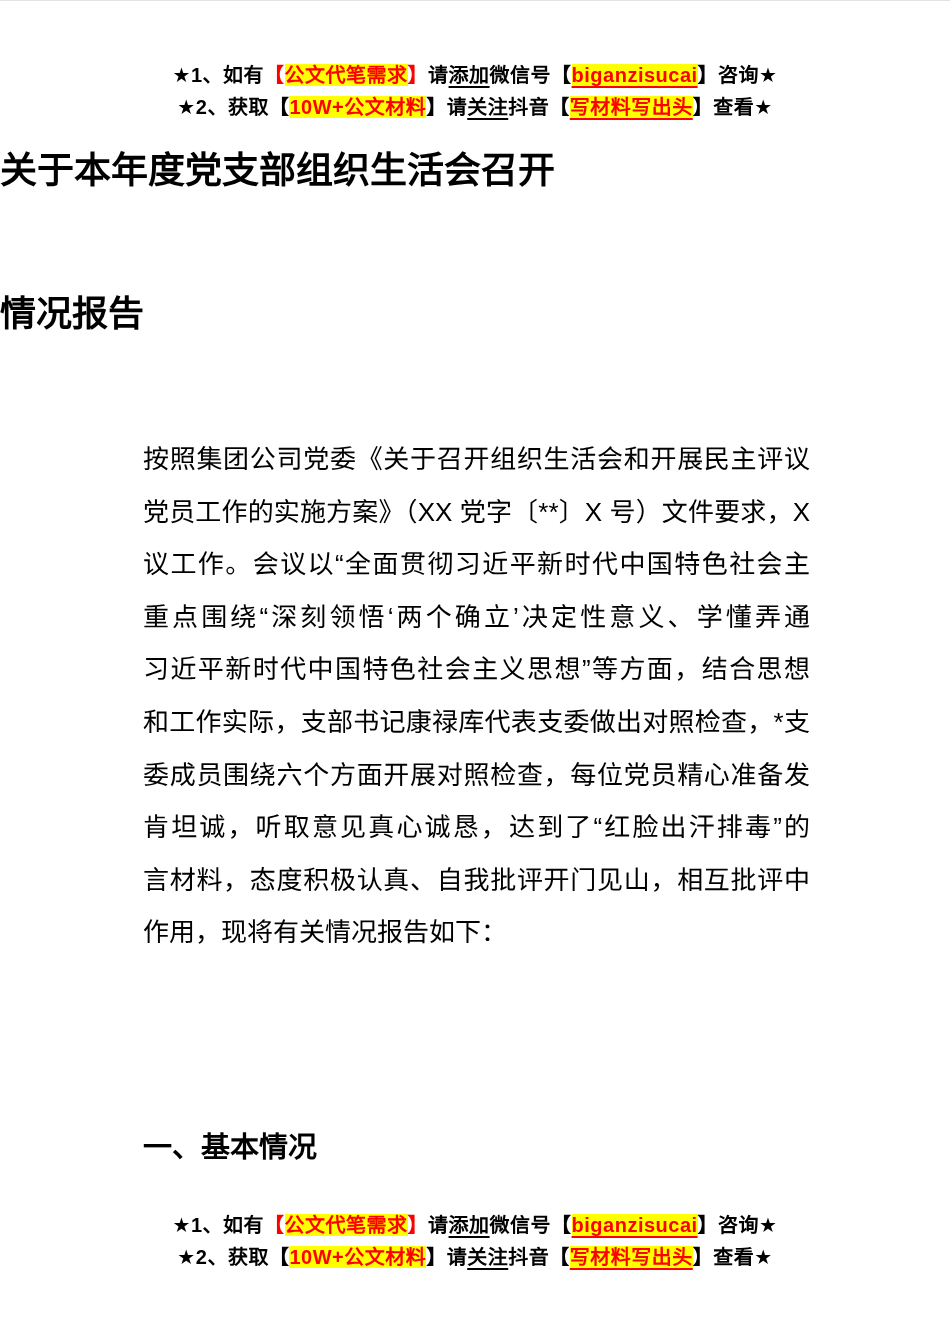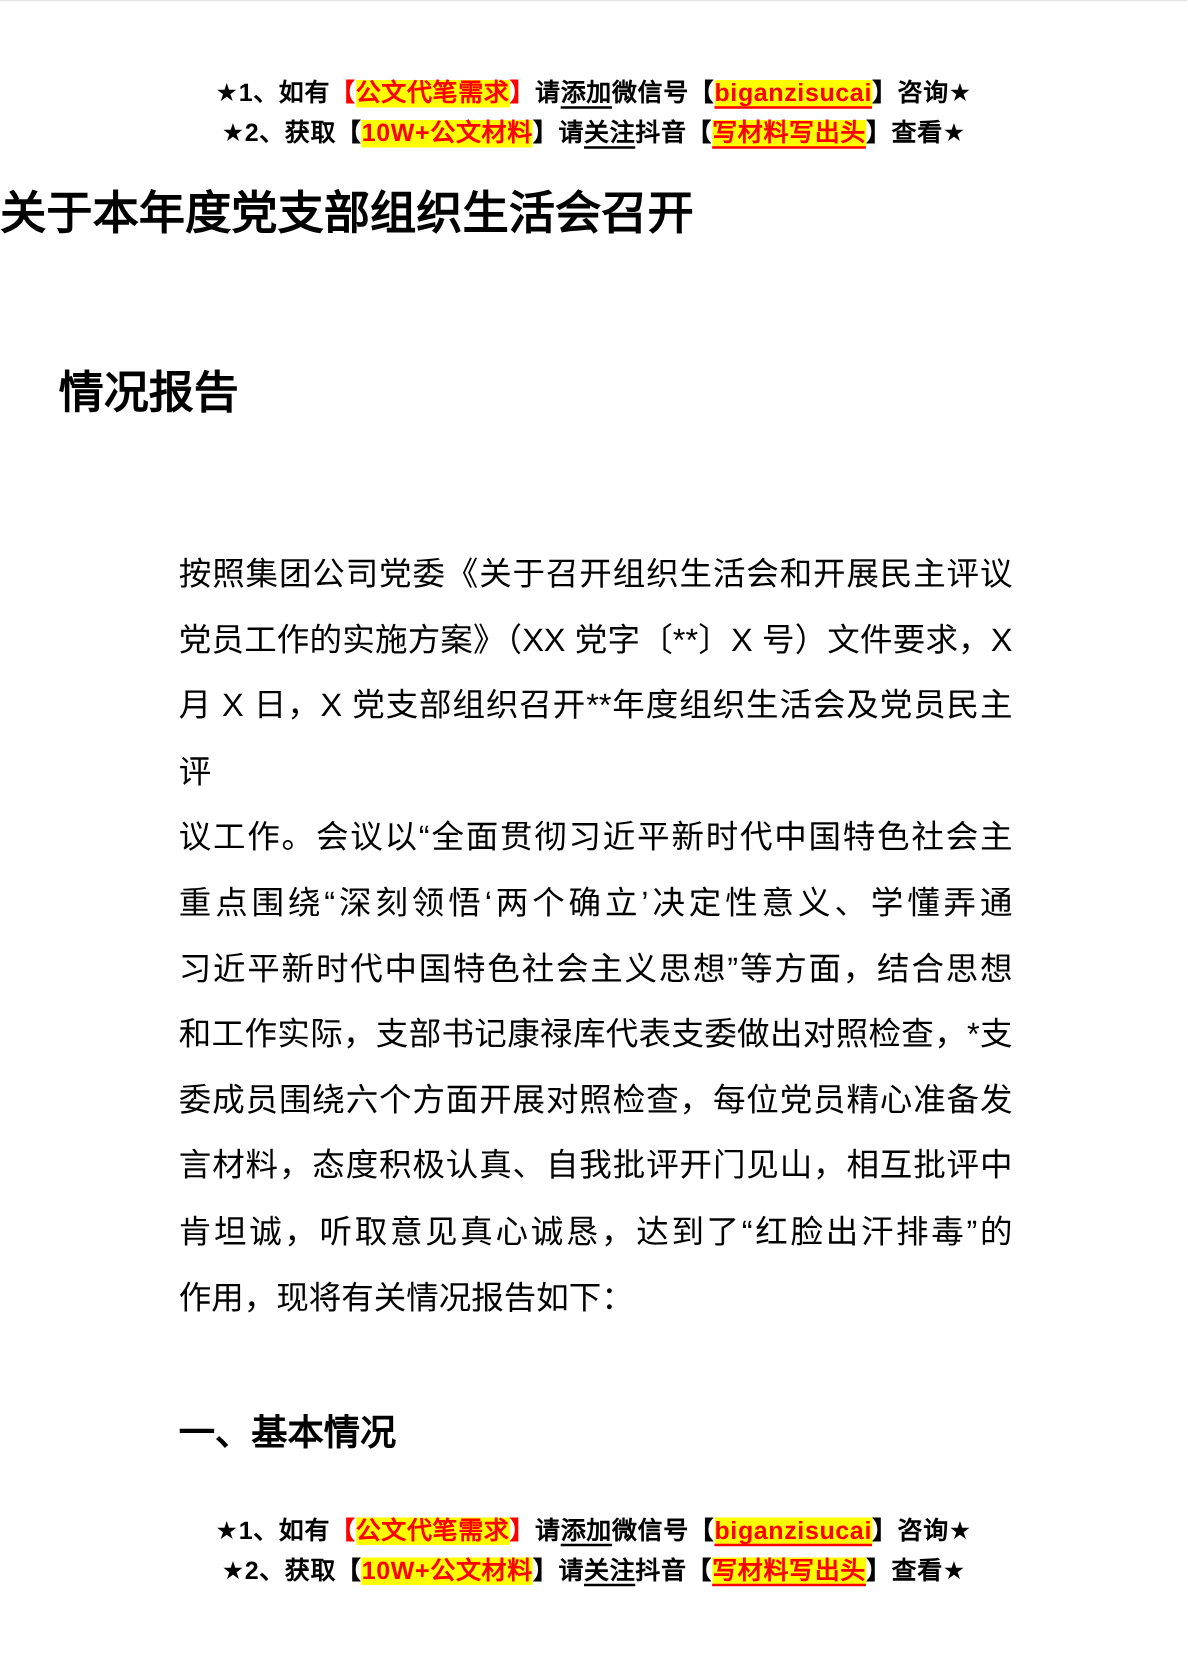--- a/index.html
+++ b/index.html
@@ -49,21 +49,21 @@
   
   .title {
     position: absolute;
     left: 0;
     width: 100%;
     text-align: left;
     font-weight: 900;
     line-height: 1.15;
   }
   .title-1 { top: 149px; font-size: 37px; }
-  .title-2 { top: 292px; font-size: 36px; padding-left: 47px; }
+  .title-2 { top: 292px; font-size: 36px; }
 
   
   .doc-body {
     position: absolute;
     top: 432px;
     left: 143px;
     width: 667px;
     font-size: 26px;
     font-weight: 300;
     color: #000000;
@@ -95,28 +95,27 @@
     <div class="banner-line"><span class="seg-p">★1、如有</span><span class="seg-r">【</span><span class="seg-hy">公文代笔需求</span><span class="seg-r">】</span><span class="seg-p">请</span><span class="seg-u">添加</span><span class="seg-p">微信号【</span><span class="seg-hyu">biganzisucai</span><span class="seg-p">】咨询★</span></div>
     <div class="banner-line"><span class="seg-p">★2、获取【</span><span class="seg-hy">10W+公文材料</span><span class="seg-p">】请</span><span class="seg-u">关注</span><span class="seg-p">抖音【</span><span class="seg-hyu">写材料写出头</span><span class="seg-p">】查看★</span></div>
   </div>
 
   <div class="title title-1">关于本年度党支部组织生活会召开</div>
   <div class="title title-2">情况报告</div>
 
   <div class="doc-body">
     <div class="body-line">按照集团公司党委《关于召开组织生活会和开展民主评议</div>
       <div class="body-line">党员工作的实施方案》（XX 党字〔**〕X 号）文件要求，X</div>
-      <div class="body-line">月 X 日，X 党支部组织召开**年度组织生活会及党员民主评</div>
       <div class="body-line">议工作。会议以“全面贯彻习近平新时代中国特色社会主</div>
       <div class="body-line">重点围绕“深刻领悟‘两个确立’决定性意义、学懂弄通</div>
       <div class="body-line">习近平新时代中国特色社会主义思想”等方面，结合思想</div>
       <div class="body-line">和工作实际，支部书记康禄库代表支委做出对照检查，*支</div>
       <div class="body-line">委成员围绕六个方面开展对照检查，每位党员精心准备发</div>
+      <div class="body-line">肯坦诚，听取意见真心诚恳，达到了“红脸出汗排毒”的</div>
       <div class="body-line">言材料，态度积极认真、自我批评开门见山，相互批评中</div>
-      <div class="body-line">肯坦诚，听取意见真心诚恳，达到了“红脸出汗排毒”的</div>
       <div class="body-line">作用，现将有关情况报告如下：</div>
   </div>
 
   <div class="section-heading">一、基本情况</div>
 
   <div class="banner banner-bottom">
     <div class="banner-line"><span class="seg-p">★1、如有</span><span class="seg-r">【</span><span class="seg-hy">公文代笔需求</span><span class="seg-r">】</span><span class="seg-p">请</span><span class="seg-u">添加</span><span class="seg-p">微信号【</span><span class="seg-hyu">biganzisucai</span><span class="seg-p">】咨询★</span></div>
     <div class="banner-line"><span class="seg-p">★2、获取【</span><span class="seg-hy">10W+公文材料</span><span class="seg-p">】请</span><span class="seg-u">关注</span><span class="seg-p">抖音【</span><span class="seg-hyu">写材料写出头</span><span class="seg-p">】查看★</span></div>
   </div>
 

